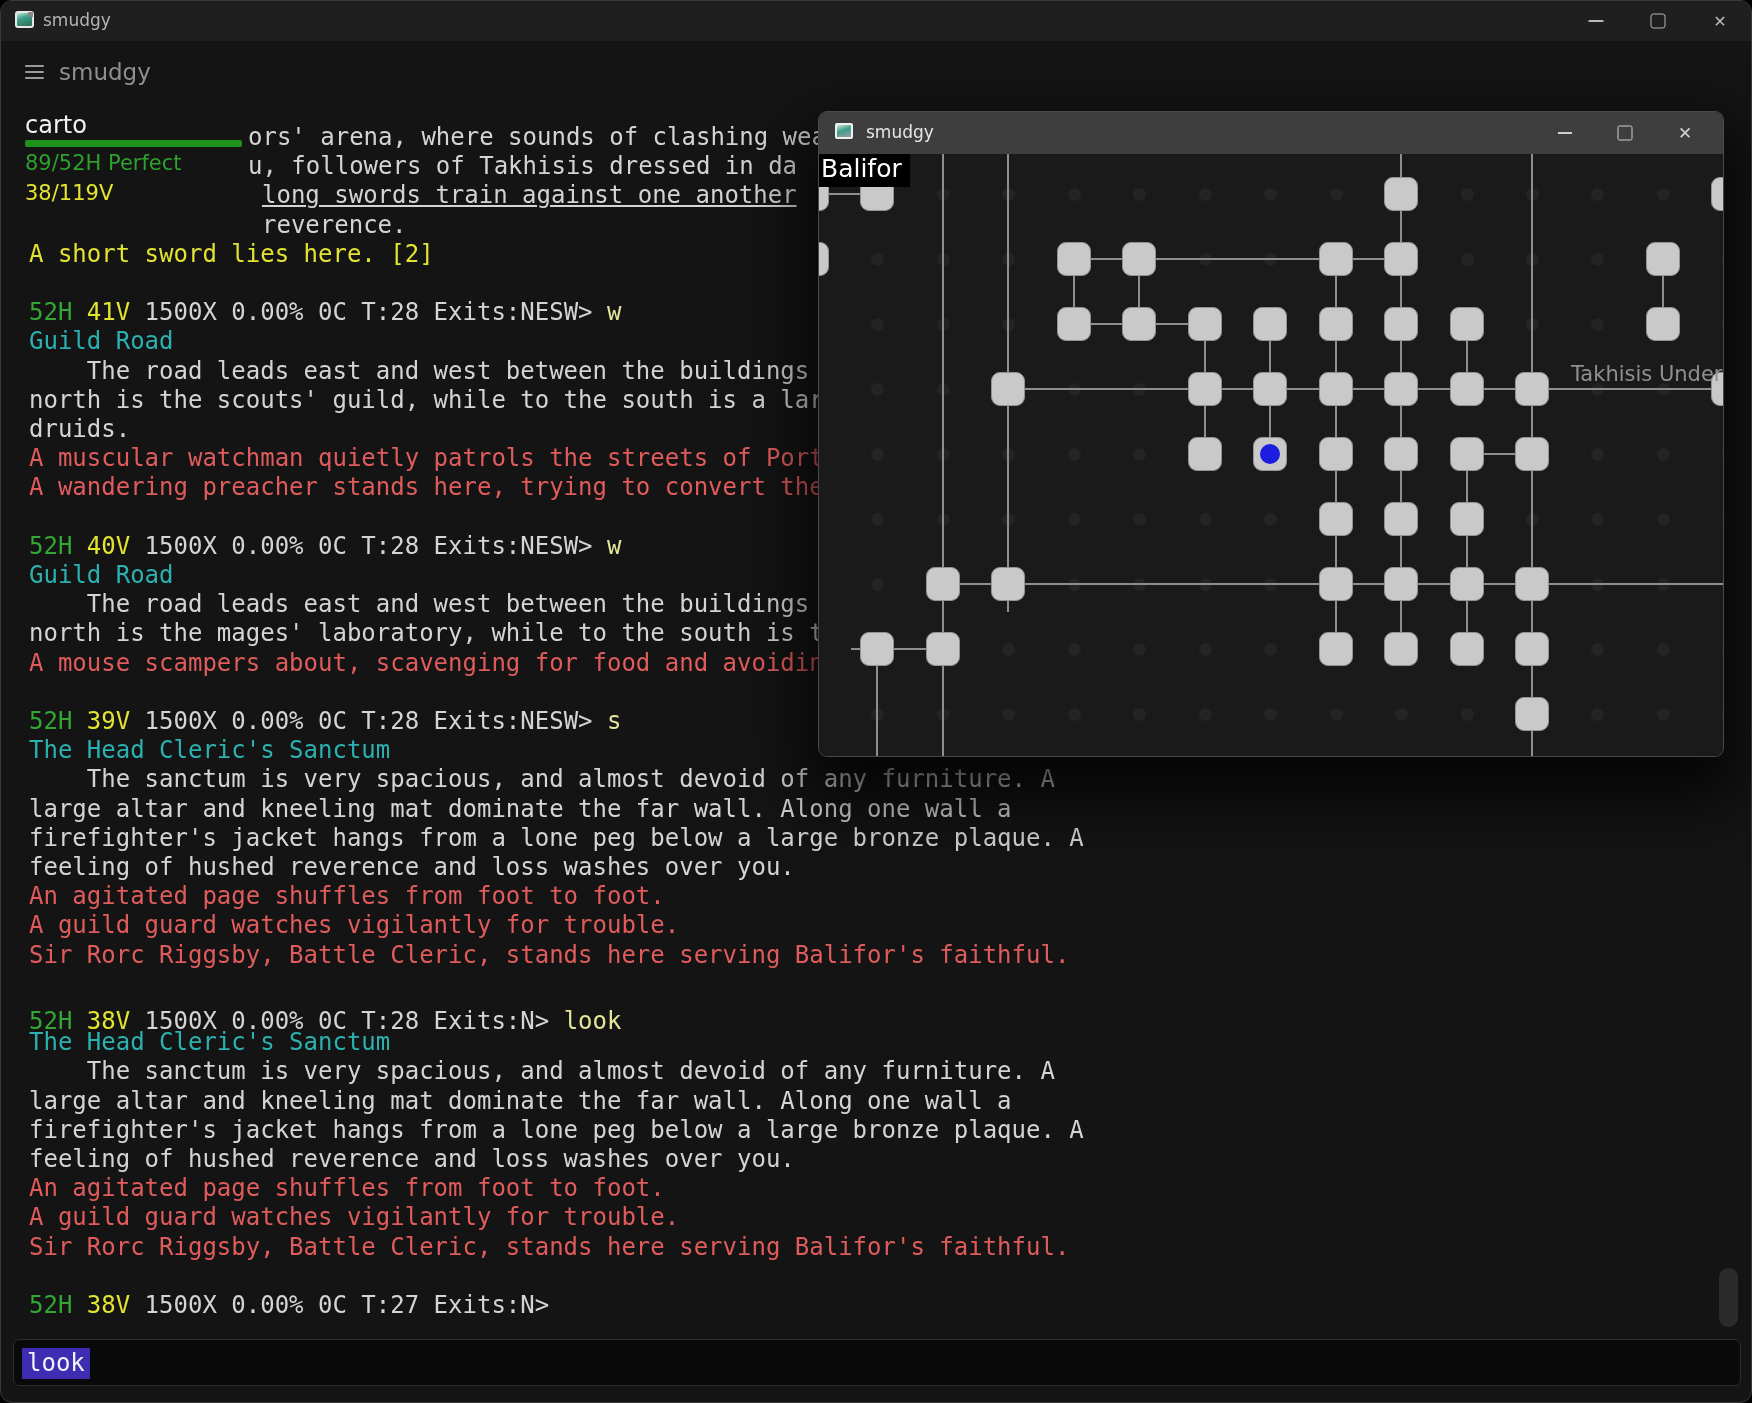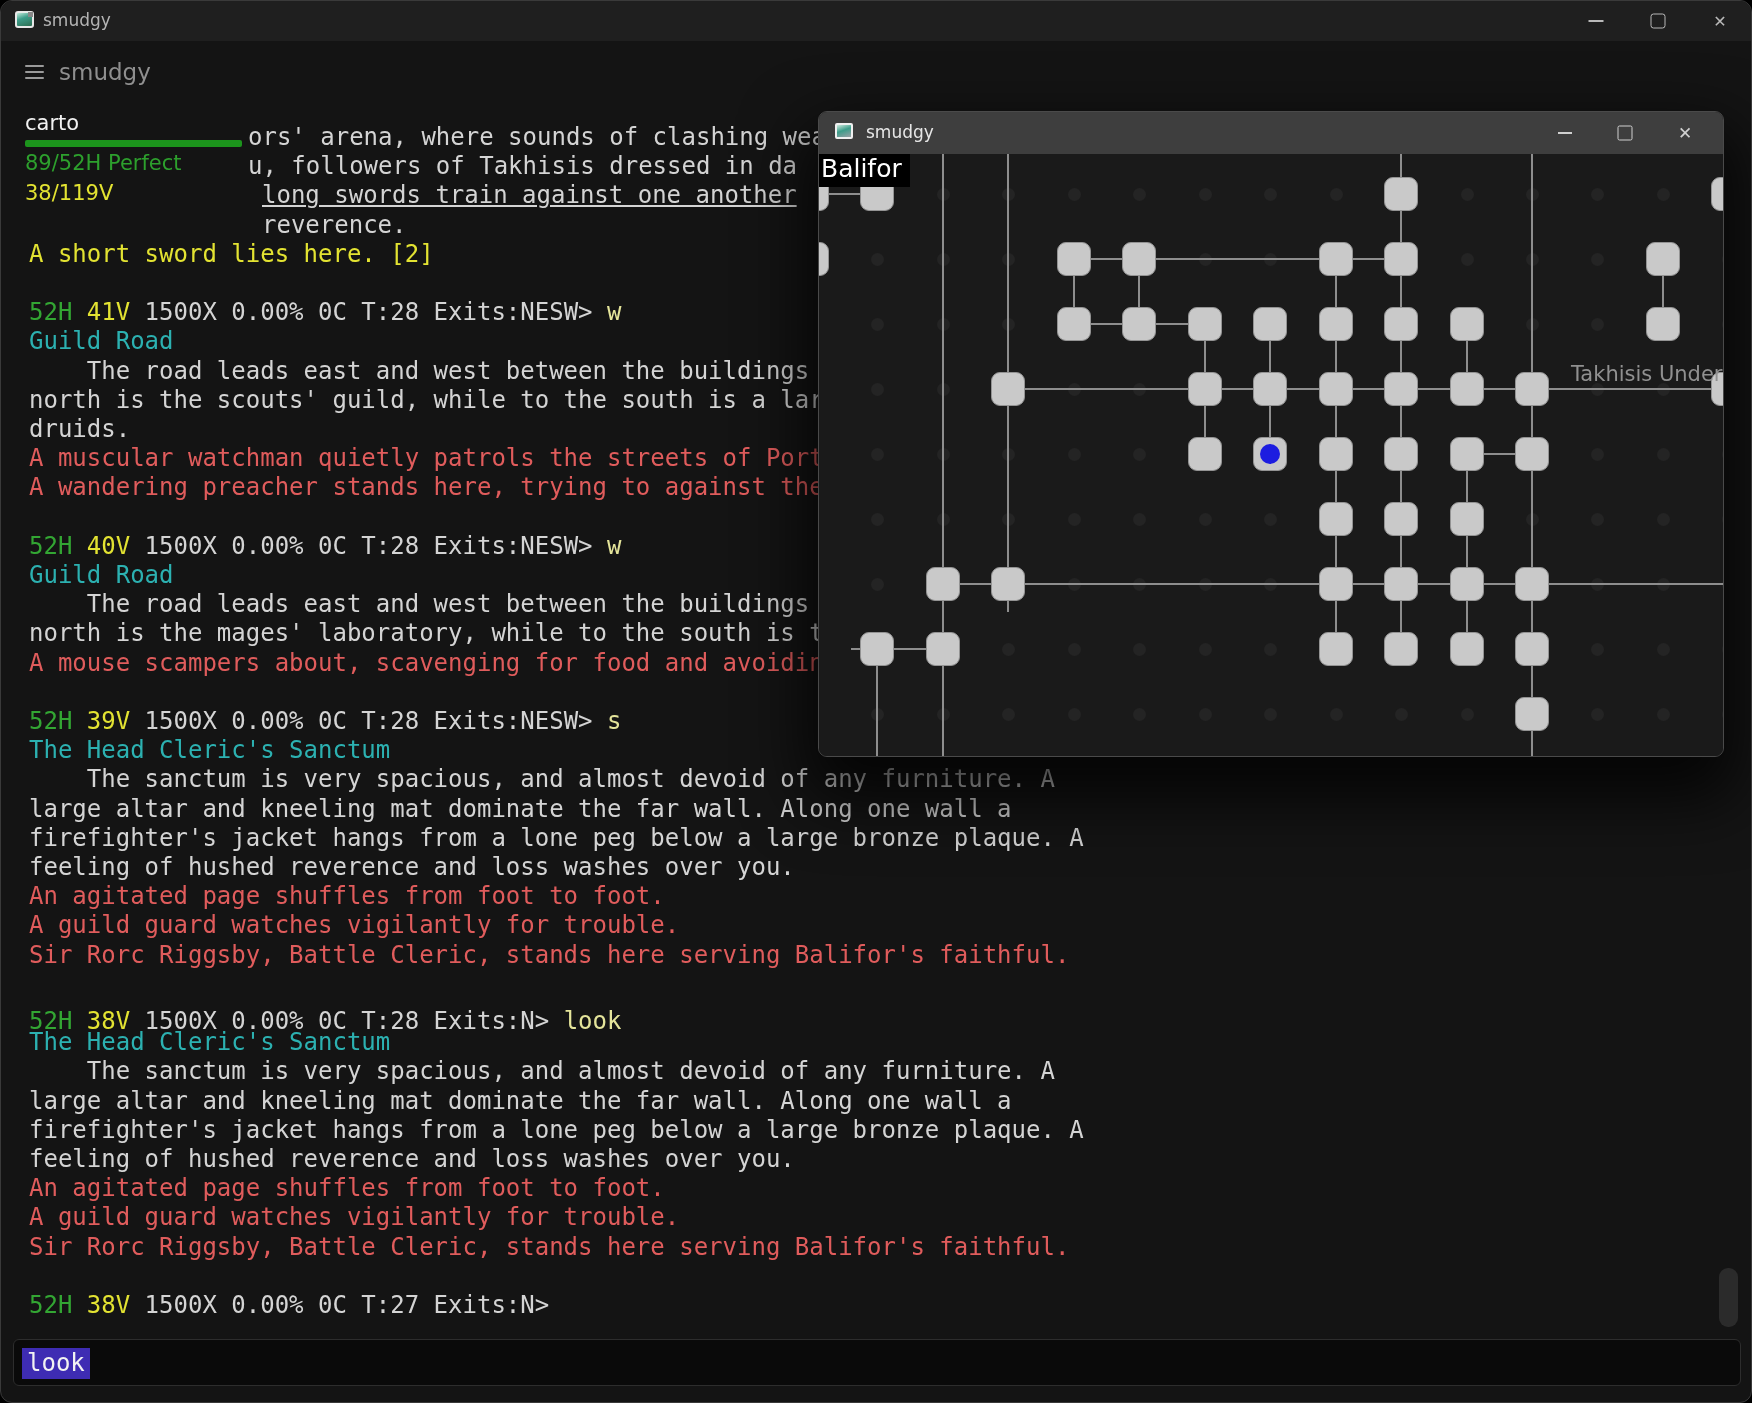--- a/index.html
+++ b/index.html
@@ -22,21 +22,21 @@
   .ctl-min:after { content:""; position:absolute; left:50%; top:50%; width:15px; height:2px; background:#b9b9b9; transform:translate(-50%,-50%); }
   .ctl-max:after { content:""; position:absolute; left:50%; top:50%; width:13px; height:13px; border:1.6px solid #b9b9b9; border-radius:3px; transform:translate(-50%,-50%); }
   .ctl-close:after { content:"✕"; position:absolute; left:50%; top:50%; transform:translate(-50%,-50%); font-size:16px; }
   
   .hamburger { position:absolute; left:24px; top:64px; width:19px; height:15px; }
   .hamburger i { position:absolute; left:0; width:19px; height:2px; background:#9a9a9a; border-radius:1px; }
   .hamburger i:nth-child(1){top:0} .hamburger i:nth-child(2){top:6px} .hamburger i:nth-child(3){top:12px}
   .header-title { position:absolute; left:58px; top:58px; font-size:23px; color:#8f8f8f; }
   
   #carto { position:absolute; left:24px; top:110px; width:220px; }
-  .carto-name { font-size:21px; color:#f2f2f2; height:27px; }
+  .carto-name { font-size:24px; color:#f2f2f2; height:27px; }
   .carto-bar { width:217px; height:7px; border-radius:2px; margin:2px 0 4px 0; }
   .carto-hp { font-size:21px; height:30px; }
   .carto-mv { font-size:21px; }
   
   #term { position:absolute; left:16px; top:122px; width:1700px;
     font-family:"DejaVu Sans Mono","Liberation Mono",monospace; font-size:24px; }
   .t-line { position:absolute; left:12px; height:30px; white-space:pre; line-height:29px; }
   
   #input-box { position:absolute; left:12px; top:1338px; width:1728px; height:47px;
     background:#0a0a0a; border:1px solid #2d2d2d; border-radius:6px; }
@@ -101,21 +101,21 @@
       <div class="t-line" style="top: 58.4px; left: 245px;"><span style="color: rgb(212, 212, 212); text-decoration: underline;">long swords train against one another</span></div>
       <div class="t-line" style="top: 87.6px; left: 245px;"><span style="color: rgb(212, 212, 212);">reverence.</span></div>
       <div class="t-line" style="top: 116.8px;"><span style="color: rgb(227, 227, 50);">A short sword lies here. [2]</span></div>
       <div class="t-line" style="top: 146px;"></div>
       <div class="t-line" style="top: 175.2px;"><span style="color: rgb(51, 166, 51);">52H</span><span style="color: rgb(212, 212, 212);"> </span><span style="color: rgb(227, 227, 50);">41V</span><span style="color: rgb(212, 212, 212);"> 1500X 0.00% 0C T:28 Exits:NESW&gt; </span><span style="color: rgb(228, 228, 154);">w</span></div>
       <div class="t-line" style="top: 204.4px;"><span style="color: rgb(44, 177, 177);">Guild Road</span></div>
       <div class="t-line" style="top: 233.6px;"><span style="color: rgb(212, 212, 212);">    The road leads east and west between the buildings a</span></div>
       <div class="t-line" style="top: 262.8px;"><span style="color: rgb(212, 212, 212);">north is the scouts' guild, while to the south is a larg</span></div>
       <div class="t-line" style="top: 292px;"><span style="color: rgb(212, 212, 212);">druids.</span></div>
       <div class="t-line" style="top: 321.2px;"><span style="color: rgb(224, 92, 92);">A muscular watchman quietly patrols the streets of Port</span></div>
-      <div class="t-line" style="top: 350.4px;"><span style="color: rgb(224, 92, 92);">A wandering preacher stands here, trying to against the</span></div>
+      <div class="t-line" style="top: 350.4px;"><span style="color: rgb(224, 92, 92);">A wandering preacher stands here, trying to convert the</span></div>
       <div class="t-line" style="top: 379.6px;"></div>
       <div class="t-line" style="top: 408.8px;"><span style="color: rgb(51, 166, 51);">52H</span><span style="color: rgb(212, 212, 212);"> </span><span style="color: rgb(227, 227, 50);">40V</span><span style="color: rgb(212, 212, 212);"> 1500X 0.00% 0C T:28 Exits:NESW&gt; </span><span style="color: rgb(228, 228, 154);">w</span></div>
       <div class="t-line" style="top: 438px;"><span style="color: rgb(44, 177, 177);">Guild Road</span></div>
       <div class="t-line" style="top: 467.2px;"><span style="color: rgb(212, 212, 212);">    The road leads east and west between the buildings a</span></div>
       <div class="t-line" style="top: 496.4px;"><span style="color: rgb(212, 212, 212);">north is the mages' laboratory, while to the south is th</span></div>
       <div class="t-line" style="top: 525.6px;"><span style="color: rgb(224, 92, 92);">A mouse scampers about, scavenging for food and avoiding</span></div>
       <div class="t-line" style="top: 554.8px;"></div>
       <div class="t-line" style="top: 584px;"><span style="color: rgb(51, 166, 51);">52H</span><span style="color: rgb(212, 212, 212);"> </span><span style="color: rgb(227, 227, 50);">39V</span><span style="color: rgb(212, 212, 212);"> 1500X 0.00% 0C T:28 Exits:NESW&gt; </span><span style="color: rgb(228, 228, 154);">s</span></div>
       <div class="t-line" style="top: 613.2px;"><span style="color: rgb(44, 177, 177);">The Head Cleric's Sanctum</span></div>
       <div class="t-line" style="top: 642.4px;"><span style="color: rgb(212, 212, 212);">    The sanctum is very spacious, and almost devoid of any furniture. A</span></div>

